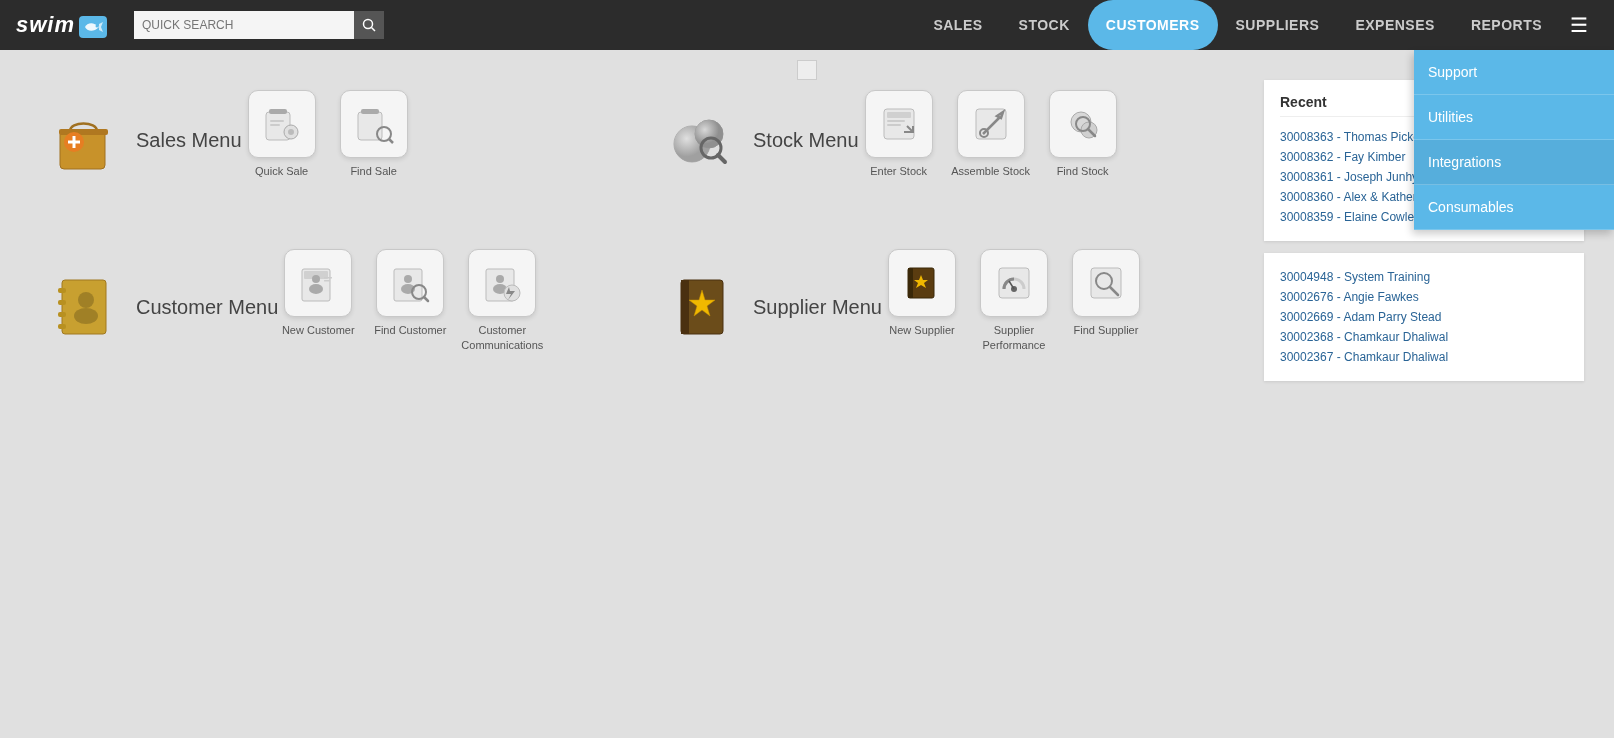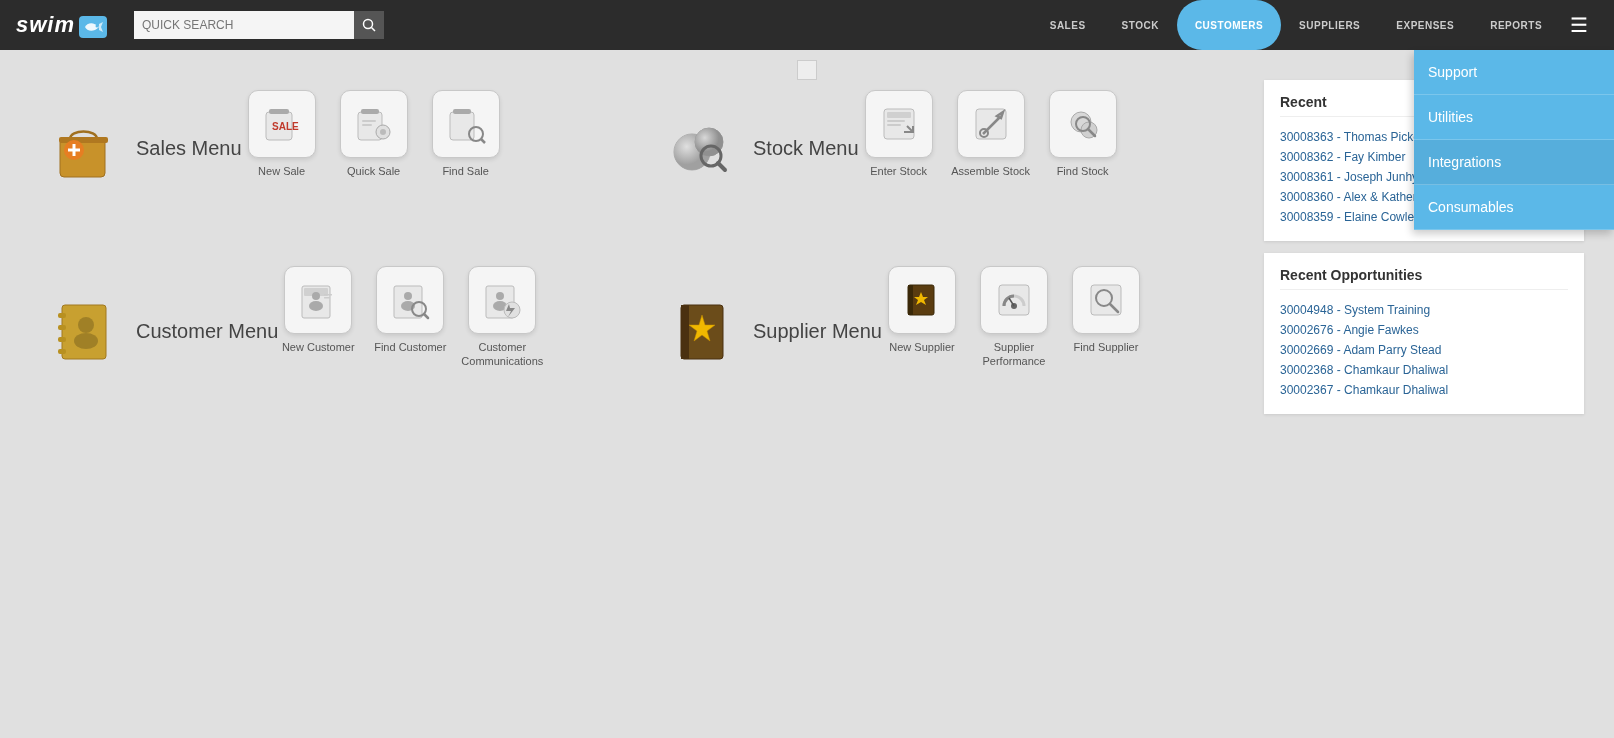--- a/index.html
+++ b/index.html
@@ -61,21 +61,21 @@
       align-items: center;
       justify-content: center;
     }
     .nav-links {
       display: flex;
       align-items: center;
       gap: 0;
     }
     .nav-link {
       color: #ccc;
-      font-size: 10px;
+      font-size: 14px;
       font-weight: bold;
       padding: 0 18px;
       height: 50px;
       display: flex;
       align-items: center;
       cursor: pointer;
       text-decoration: none;
       letter-spacing: 0.5px;
     }
     .nav-link.active { color: white; background: #5bb8e8; border-radius: 25px; }
@@ -278,30 +278,20 @@
 
             <circle cx="24" cy="36" r="10" fill="#e67e22"></circle>
             <line x1="24" y1="30" x2="24" y2="42" stroke="white" stroke-width="3"></line>
             <line x1="18" y1="36" x2="30" y2="36" stroke="white" stroke-width="3"></line>
           </svg>
         </div>
         <span class="menu-title">Sales Menu</span>
       </div>
       <div class="menu-items">
 
-        <div class="menu-item">
-          <div class="icon-box">
-            <svg width="40" height="40" viewBox="0 0 40 40">
-              <rect x="4" y="8" width="26" height="28" rx="3" fill="#e8e8e8" stroke="#bbb" stroke-width="1"></rect>
-              <rect x="7" y="5" width="20" height="5" rx="2" fill="#aaa"></rect>
-              <text x="10" y="26" font-size="10" font-weight="bold" fill="#c0392b">SALE</text>
-            </svg>
-          </div>
-          <span class="menu-item-label">New Sale</span>
-        </div>
 
         <div class="menu-item">
           <div class="icon-box">
             <svg width="40" height="40" viewBox="0 0 40 40">
               <rect x="4" y="8" width="24" height="28" rx="3" fill="#e8e8e8" stroke="#bbb" stroke-width="1"></rect>
               <rect x="7" y="5" width="18" height="5" rx="2" fill="#aaa"></rect>
               <rect x="8" y="16" width="14" height="2" rx="1" fill="#ccc"></rect>
               <rect x="8" y="20" width="10" height="2" rx="1" fill="#ccc"></rect>
               <circle cx="29" cy="28" r="7" fill="#e0e0e0" stroke="#aaa" stroke-width="1"></circle>
               <circle cx="29" cy="28" r="3" fill="#bbb"></circle>
@@ -518,21 +508,20 @@
     <div class="sidebar-panel">
       <h3>Recent</h3>
       <a class="sidebar-item-link">30008363 - Thomas Pickett-Heaps</a>
       <a class="sidebar-item-link">30008362 - Fay Kimber</a>
       <a class="sidebar-item-link">30008361 - Joseph Junhyun Park</a>
       <a class="sidebar-item-link">30008360 - Alex &amp; Katherin Ippolito</a>
       <a class="sidebar-item-link">30008359 - Elaine Cowley</a>
     </div>
 
     <div class="sidebar-panel">
-      <h3>Recent Opportunities</h3>
       <a class="sidebar-item-link">30004948 - System Training</a>
       <a class="sidebar-item-link">30002676 - Angie Fawkes</a>
       <a class="sidebar-item-link">30002669 - Adam Parry Stead</a>
       <a class="sidebar-item-link">30002368 - Chamkaur Dhaliwal</a>
       <a class="sidebar-item-link">30002367 - Chamkaur Dhaliwal</a>
     </div>
 
   </div>
 
 </div>

